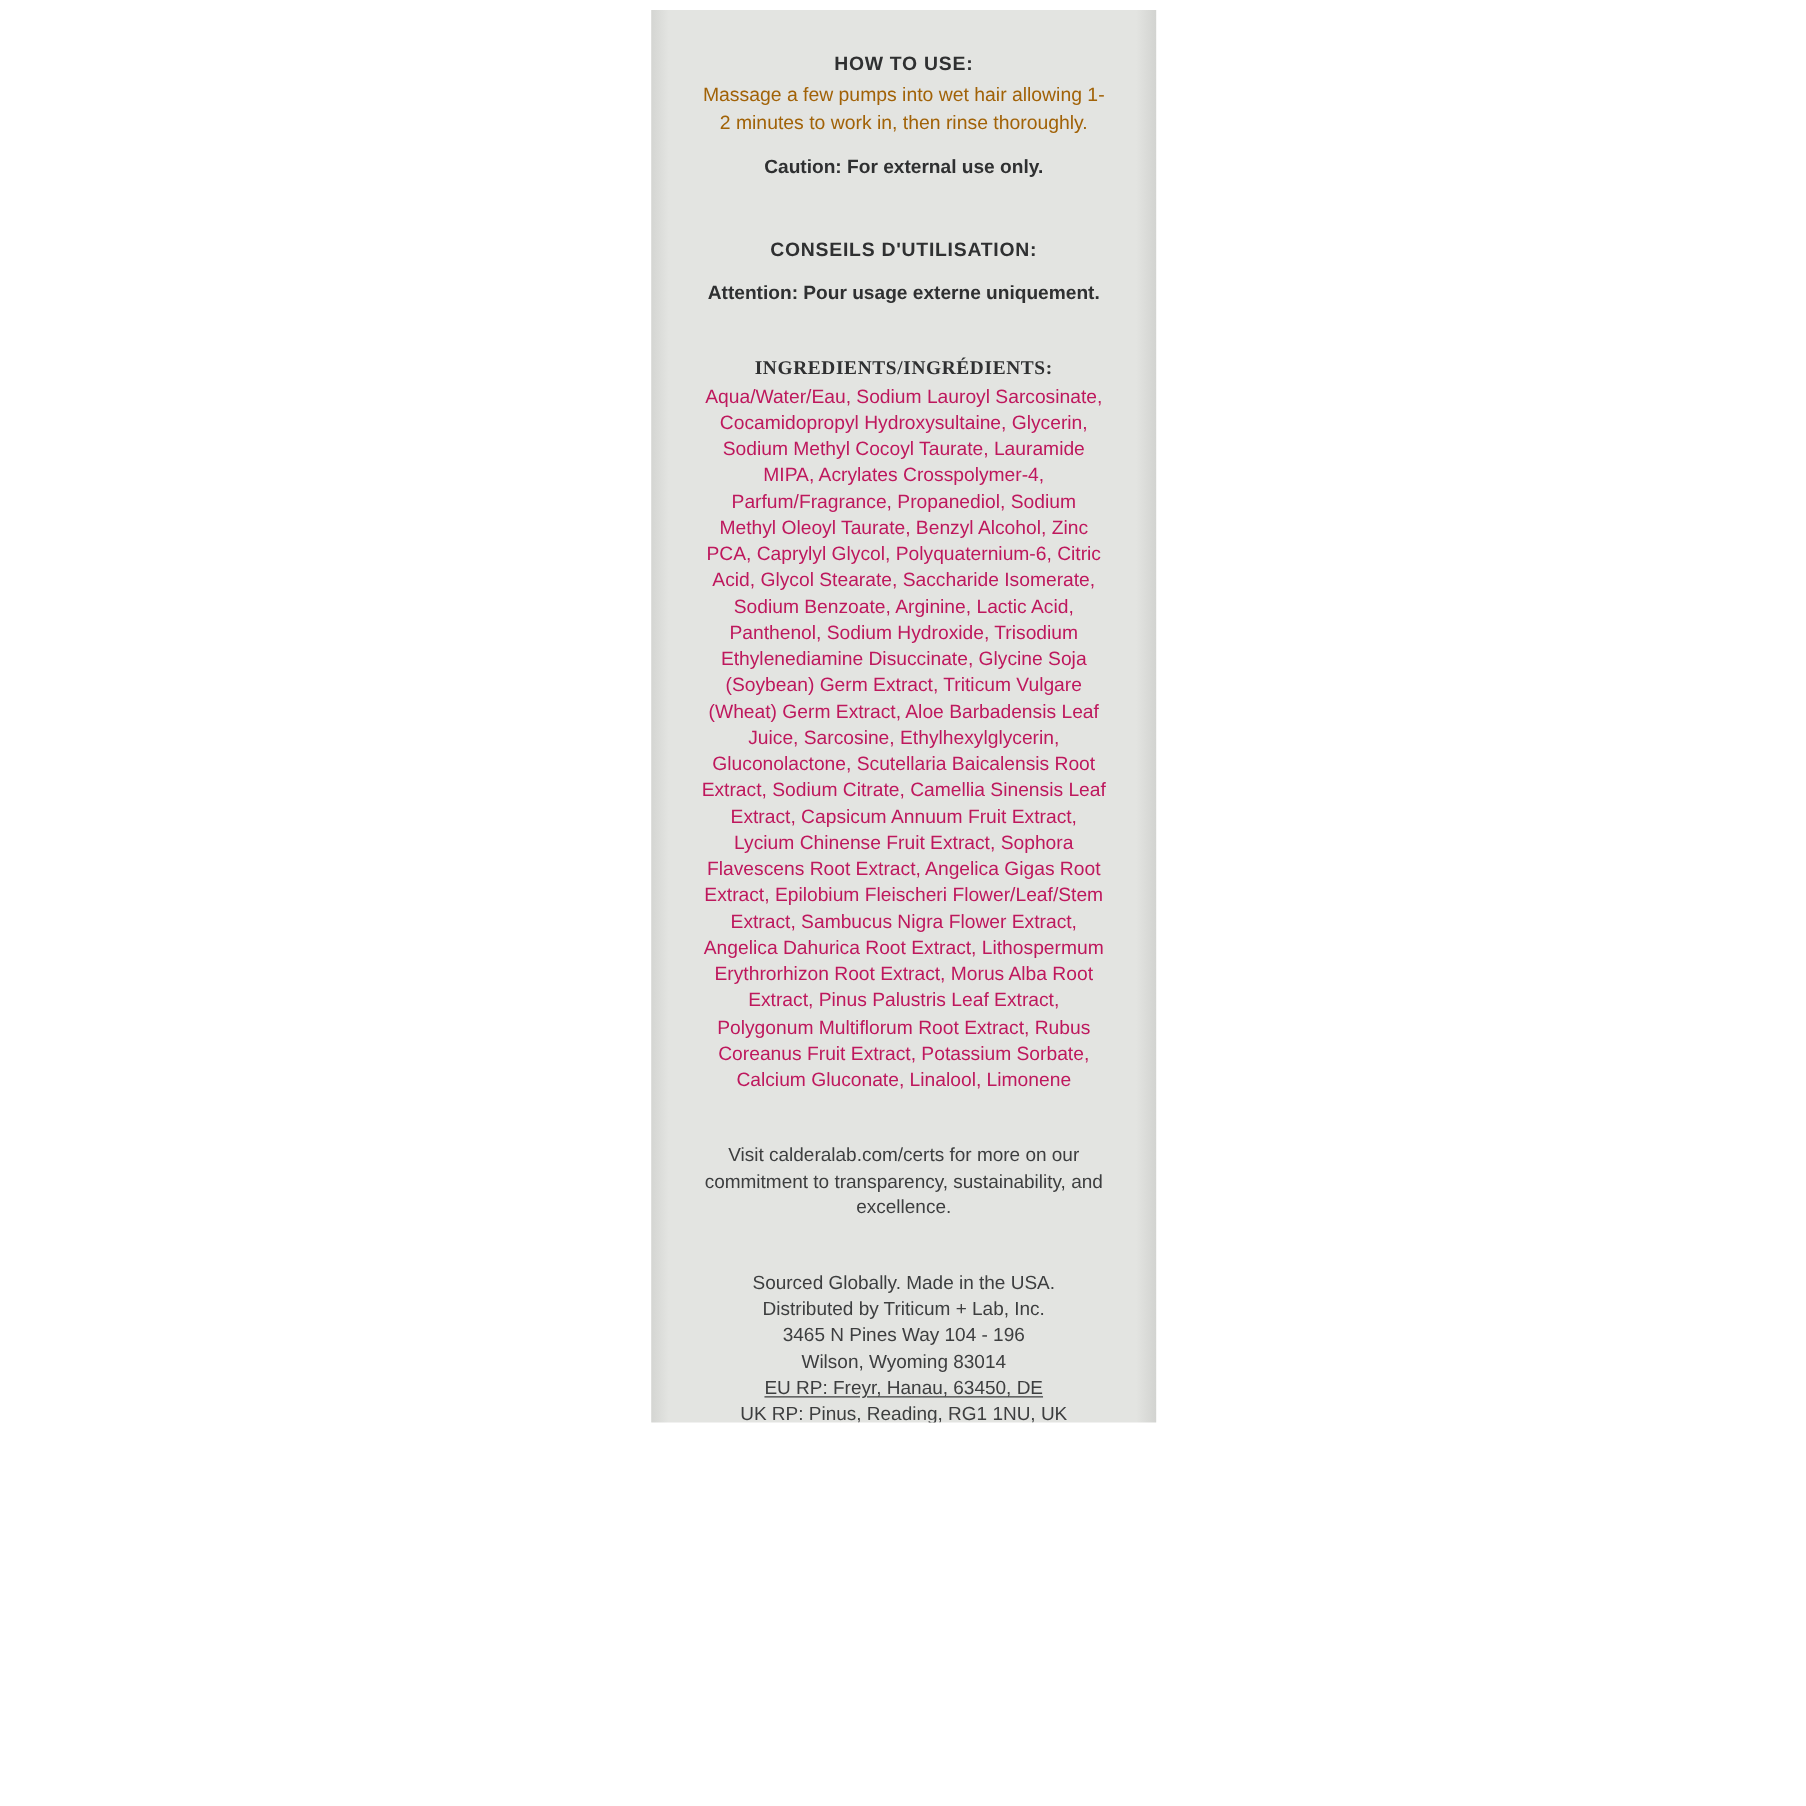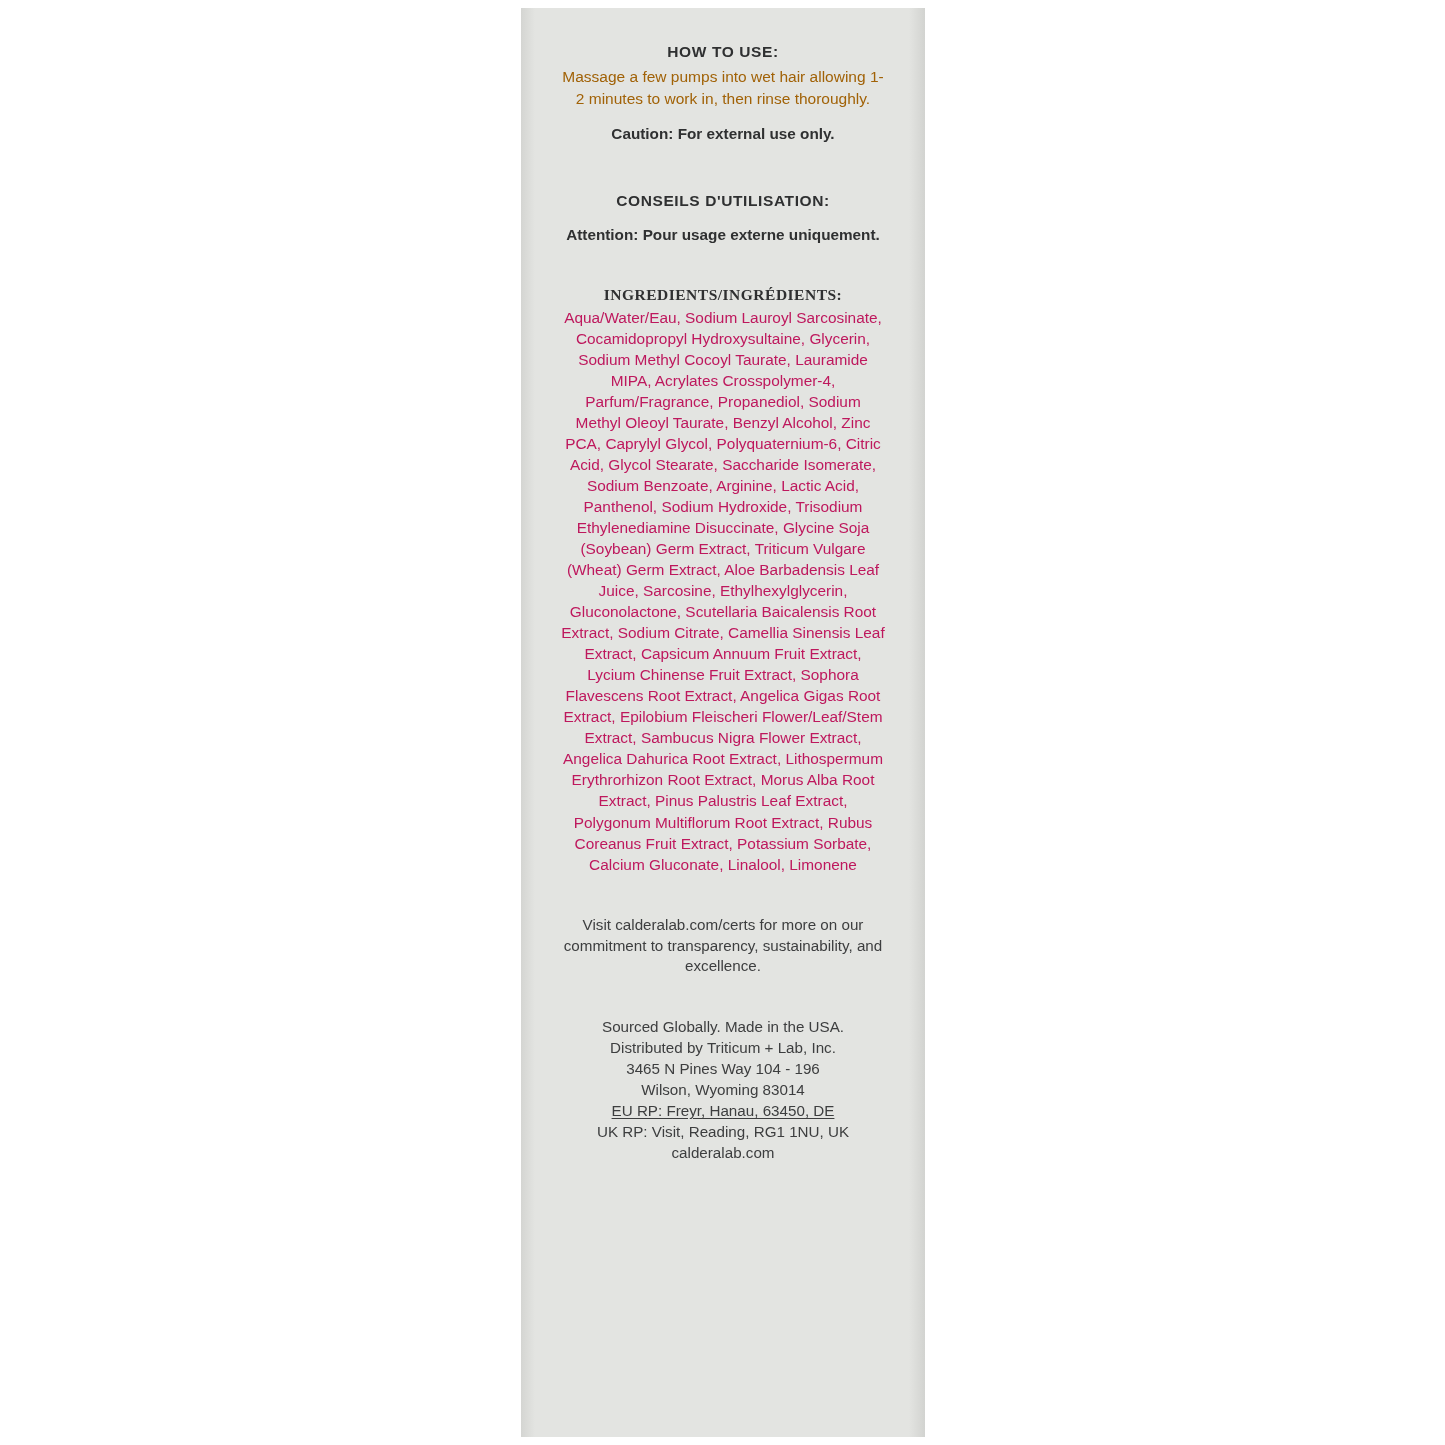--- a/index.html
+++ b/index.html
@@ -13,21 +13,21 @@
     font-family: "Liberation Sans", sans-serif;
     -webkit-font-smoothing: antialiased;
   }
 
   
   #label-panel {
     position: absolute;
     left: 521px;
     top: 8px;
     width: 404px;
-    height: 1429px;
+    height: 1130px;
     background: #e3e4e1;
     box-sizing: border-box;
     padding: 34px 38px 18px 38px;
     color: #3b3c3d;
     text-align: center;
     overflow: hidden;
   }
   
   #label-panel::before {
     content: "";
@@ -152,18 +152,18 @@
 
   <div class="gap-md"></div>
 
   <div class="section">
     <p class="address-block">
       <span class="address-line">Sourced Globally. Made in the USA.</span>
       <span class="address-line">Distributed by Triticum + Lab, Inc.</span>
       <span class="address-line">3465 N Pines Way 104 - 196</span>
       <span class="address-line">Wilson, Wyoming 83014</span>
       <span class="address-line underlined">EU RP: Freyr, Hanau, 63450, DE</span>
-      <span class="address-line">UK RP: Visit, Reading, RG1 1NU, UK</span>
+      <span class="address-line">UK RP: Pinus, Reading, RG1 1NU, UK</span>
     </p>
     <p class="website">calderalab.com</p>
   </div>
 
 </div>
 
 </body></html>

